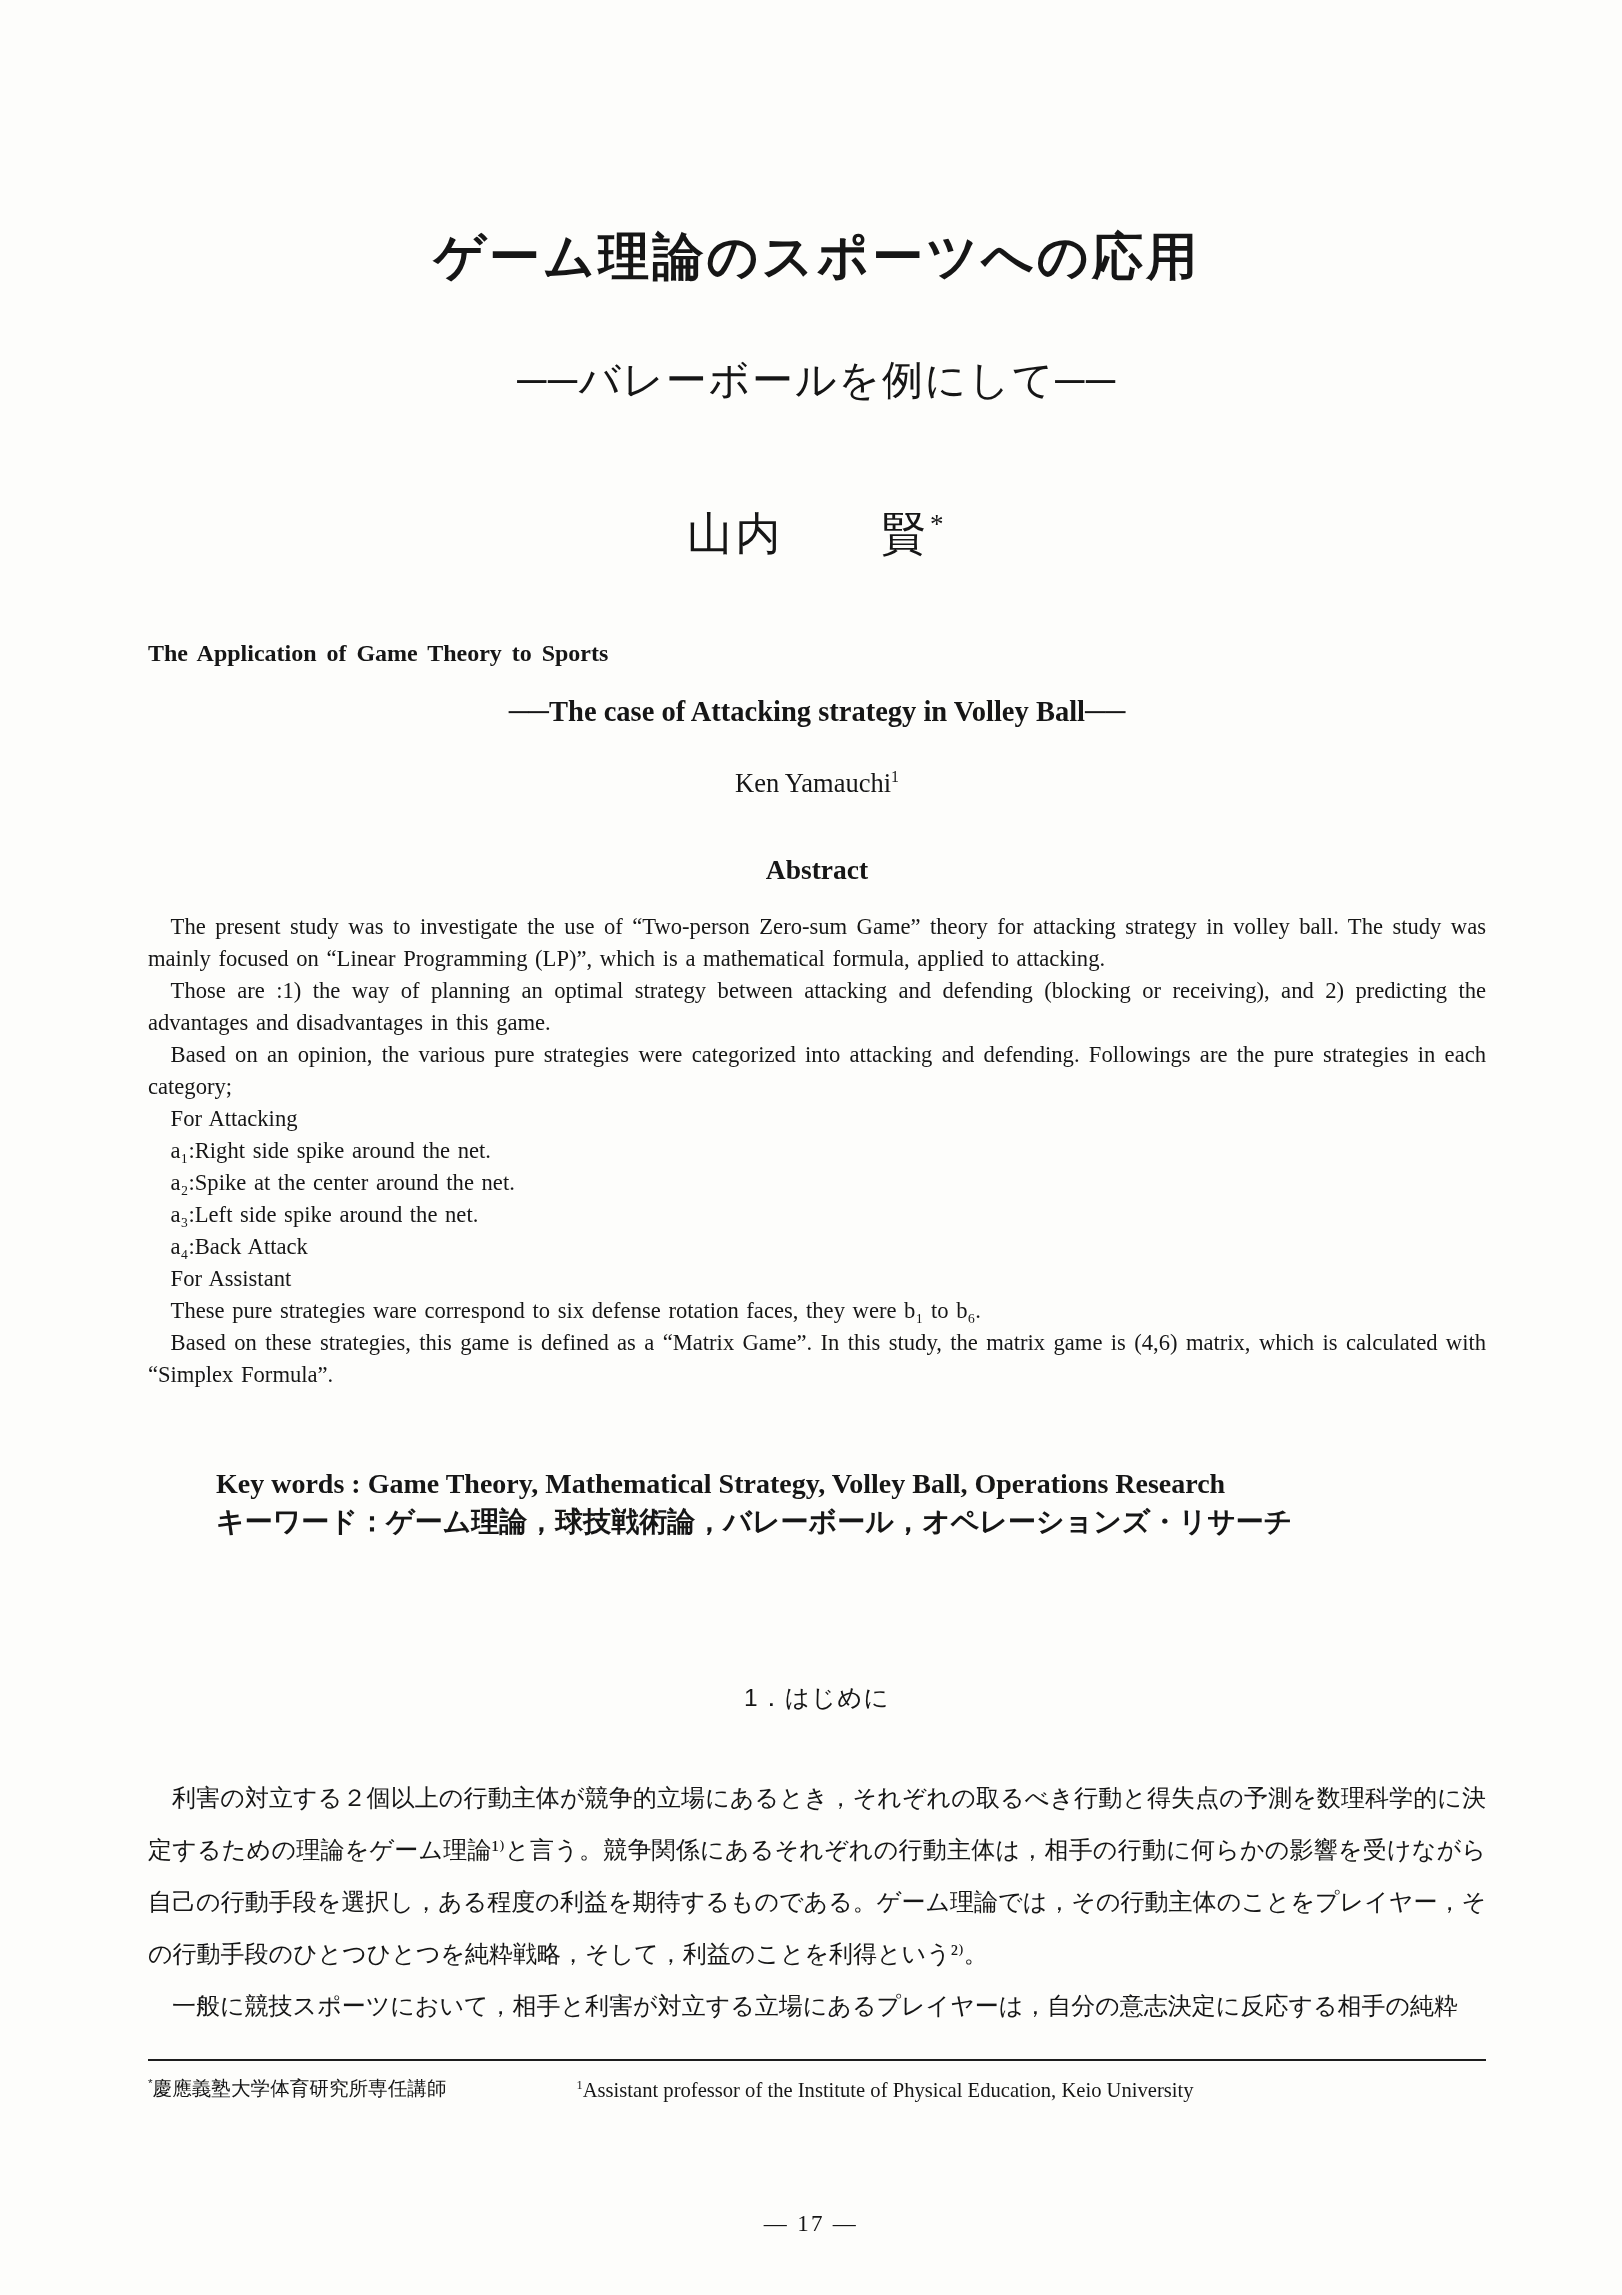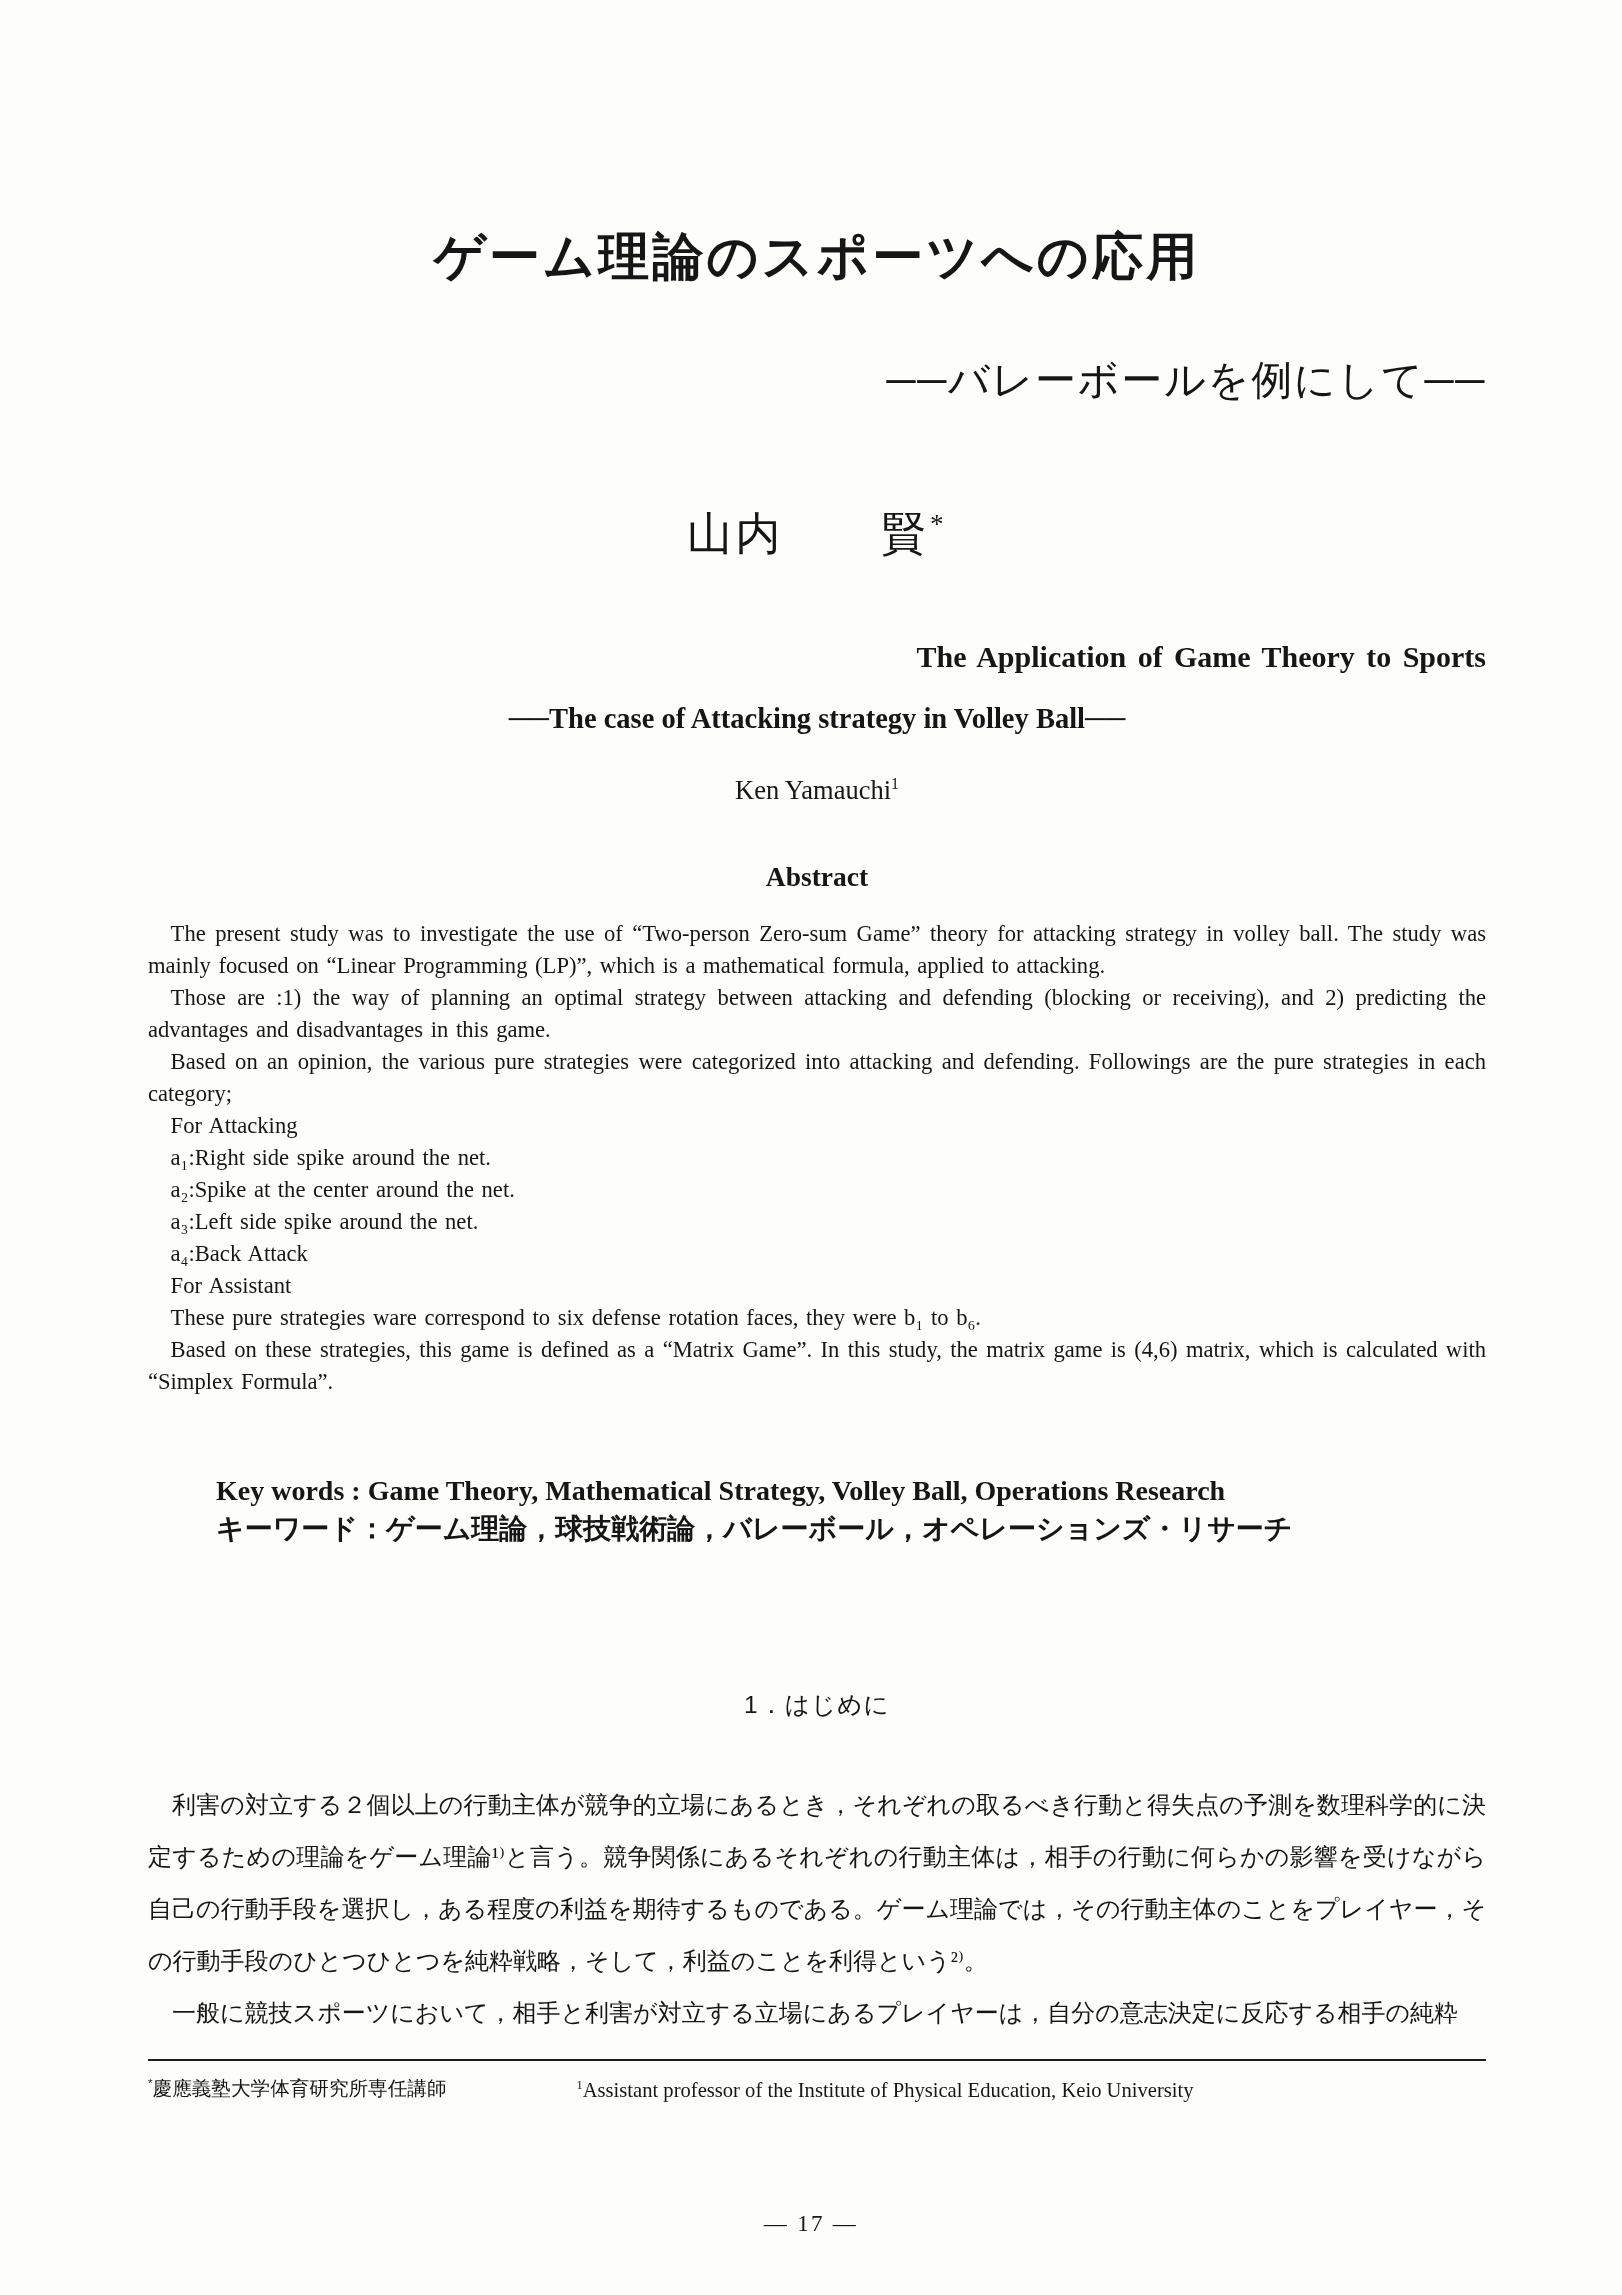--- a/index.html
+++ b/index.html
@@ -23,35 +23,35 @@
   .title-jp {
     margin-top: 223px;
     text-align: center;
     font-size: 51px;
     font-weight: 600;
     letter-spacing: 0.06em;
     font-family: "Liberation Serif", "DejaVu Serif", serif;
   }
   .subtitle-jp {
     margin-top: 61px;
-    text-align: right;
+    text-align: center;
     font-size: 41px;
     font-weight: 400;
     letter-spacing: 0.04em;
   }
   .author-jp {
     margin-top: 96px;
     text-align: center;
     font-size: 45px;
     letter-spacing: 0.08em;
   }
   .title-en {
     margin-top: 76px;
-    text-align: right;
-    font-size: 30px;
+    text-align: left;
+    font-size: 24px;
     font-weight: bold;
     word-spacing: 3.9px;
   }
   .subtitle-en {
     margin-top: 28.5px;
     text-align: center;
     font-size: 28.5px;
     font-weight: bold;
   }
   .author-en {

